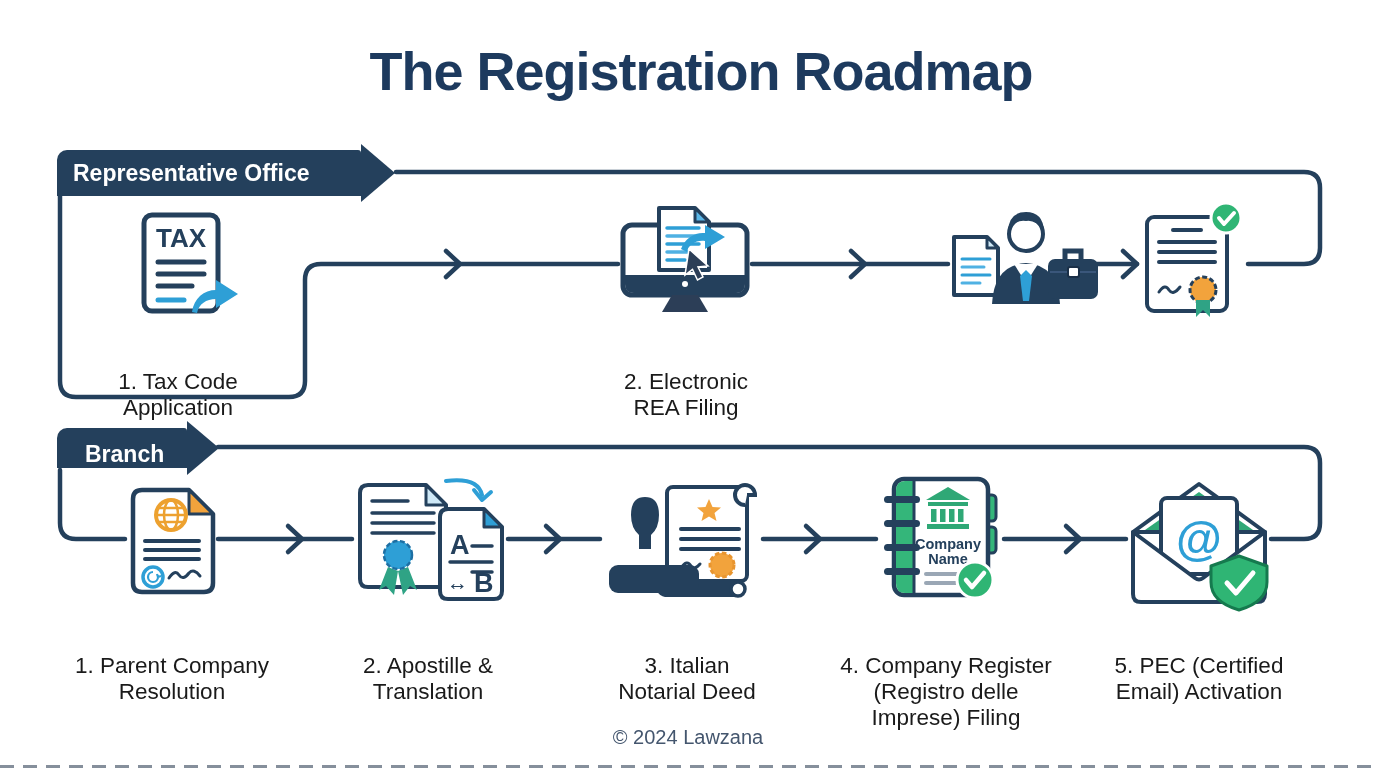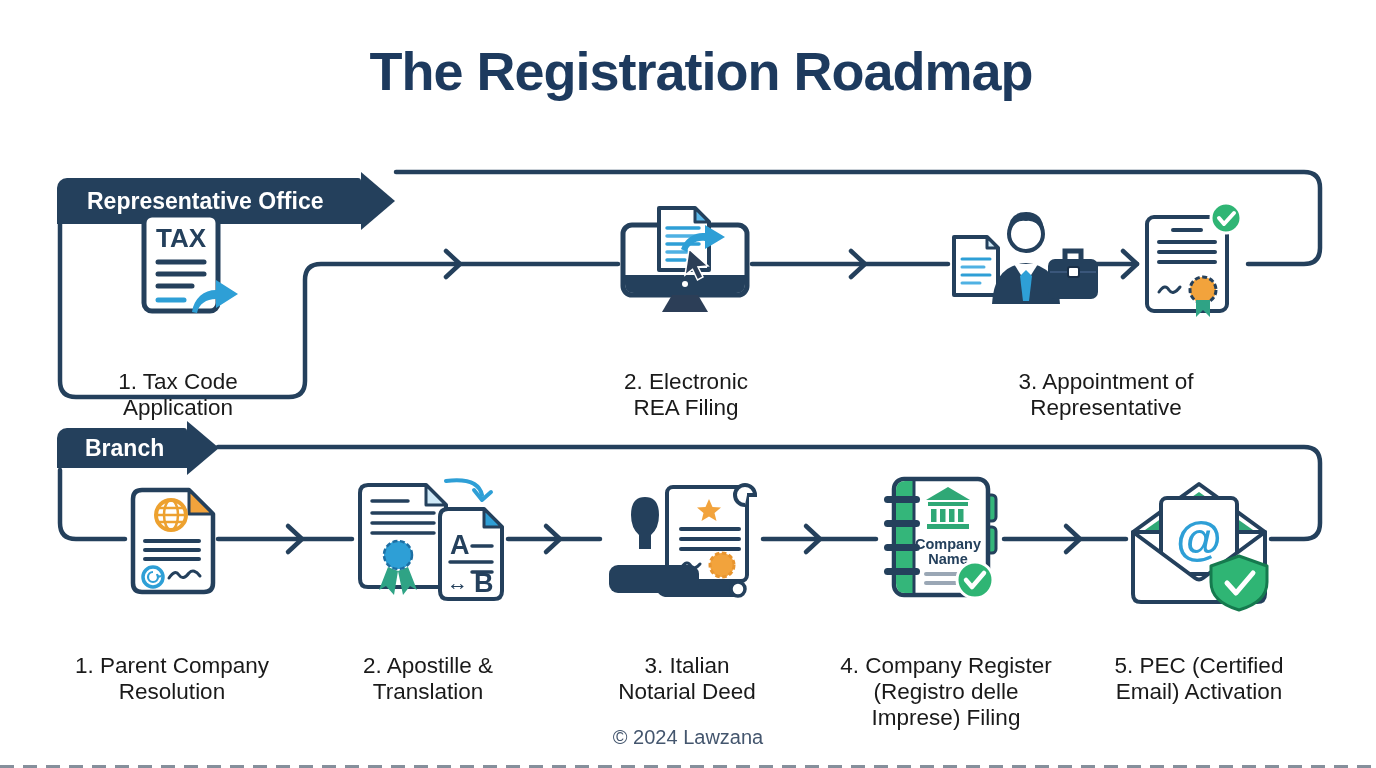--- a/index.html
+++ b/index.html
@@ -13,23 +13,23 @@
   }
   .connectors{position:absolute;left:0;top:0;pointer-events:none;}
   .banner{
     position:absolute;background:#24405c;color:#ffffff;font-weight:700;
     display:flex;align-items:center;box-sizing:border-box;
     border-radius:10px 3px 0 0;
   }
   .banner .tip{
     position:absolute;left:100%;width:0;height:0;border-style:solid;border-color:transparent;
   }
-  .banner-rep{left:57px;top:150px;width:304px;height:46px;font-size:23px;padding-left:30px;margin-top:28px;}
+  .banner-rep{left:57px;top:150px;width:304px;height:46px;font-size:23px;padding-left:16px;}
   .banner-rep .tip{top:-6px;border-width:29px 0 29px 34px;border-left-color:#24405c;}
-  .banner-branch{left:57px;top:428px;width:130px;height:40px;font-size:23px;padding-left:28px;}
+  .banner-branch{left:57px;top:428px;width:130px;height:40px;font-size:23px;padding-left:28px;align-items:flex-end;}
   .banner-branch .tip{top:-7px;border-width:27px 0 27px 32px;border-left-color:#24405c;}
   .step-label{
     position:absolute;transform:translateX(-50%);text-align:center;
     font-size:22.5px;font-weight:500;color:#1a1a1a;line-height:26px;white-space:pre-line;margin-top:40px;
   }
   .footer{
     position:absolute;left:688px;top:726px;transform:translateX(-50%);
     font-size:20px;color:#44566e;
   }
   .icon{position:absolute;}
@@ -226,22 +226,20 @@
     <text x="74" y="83" text-anchor="middle" font-size="47" font-weight="bold" fill="#2e9fd6">@</text>
     <path d="M8 60 V122 Q8 130 16 130 H132 Q140 130 140 122 V60 L78 106 Q74 109 70 106 Z" fill="#fff" stroke="#24405c" stroke-width="4" stroke-linejoin="round"></path>
     <path d="M114 84 L142 94 V110 Q142 130 114 138 Q86 130 86 110 V94 Z" fill="#2fb574" stroke="#157a4e" stroke-width="3" stroke-linejoin="round"></path>
     <path d="M102 111 L111 121 L128 101" fill="none" stroke="#fff" stroke-width="5" stroke-linecap="round" stroke-linejoin="round"></path>
   </svg>
 
   <div class="step-label" style="left:178px;top:329px">1. Tax Code
 Application</div>
   <div class="step-label" style="left:686px;top:329px">2. Electronic
 REA Filing</div>
-  <div class="step-label" style="left:1106px;top:329px">3. Appointment of
-Representative</div>
 
   <div class="step-label" style="left:172px;top:613px">1. Parent Company
 Resolution</div>
   <div class="step-label" style="left:428px;top:613px">2. Apostille &amp;
 Translation</div>
   <div class="step-label" style="left:687px;top:613px">3. Italian
 Notarial Deed</div>
   <div class="step-label" style="left:946px;top:613px">4. Company Register
 (Registro delle
 Imprese) Filing</div>

